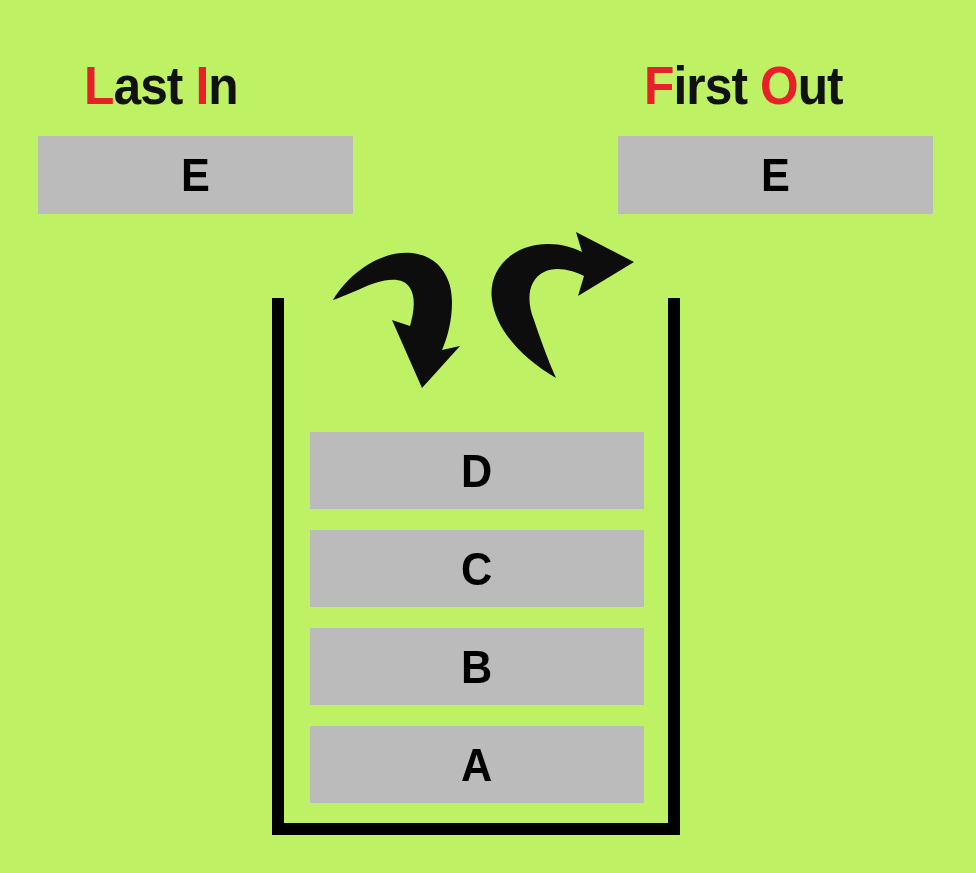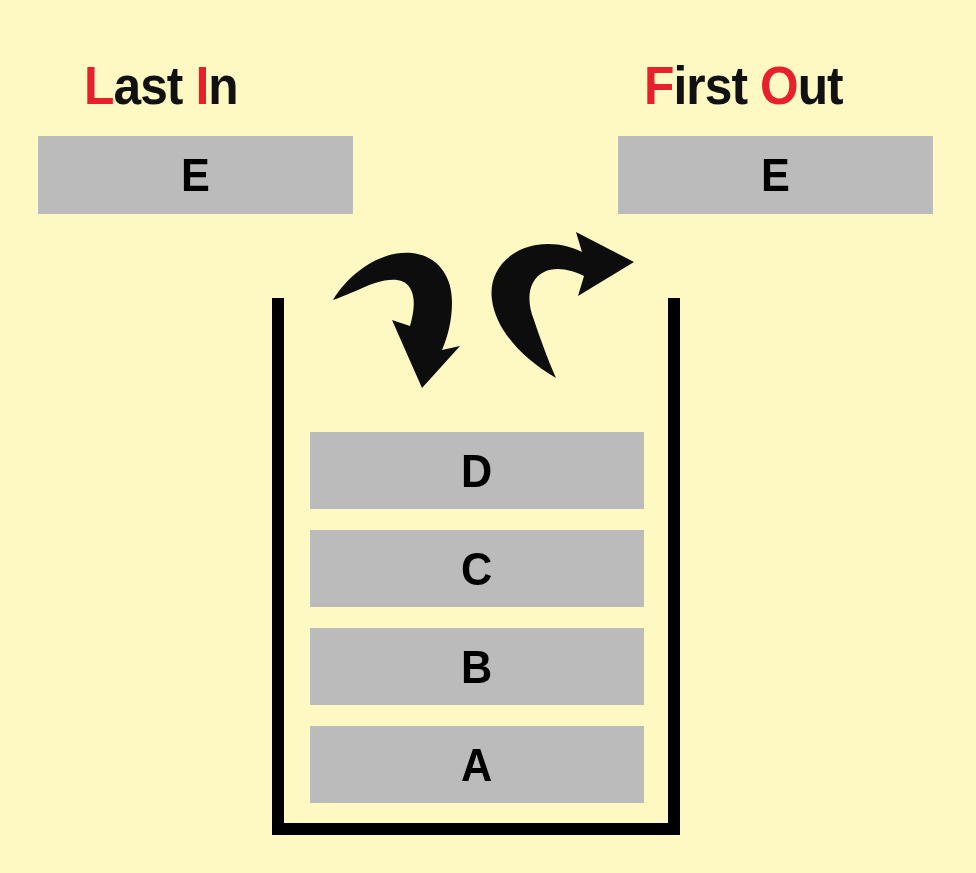--- a/index.html
+++ b/index.html
@@ -7,21 +7,21 @@
     padding: 0;
     background: #ffffff;
   }
   body {
     font-family: "Liberation Sans", sans-serif;
   }
   #canvas {
     position: relative;
     width: 976px;
     height: 873px;
-    background: #fef9c3;
+    background: #bef264;
     overflow: hidden;
   }
 
   
   .heading {
     position: absolute;
     font-family: "Liberation Sans", sans-serif;
     font-weight: bold;
     font-size: 54px;
     line-height: 54px;

